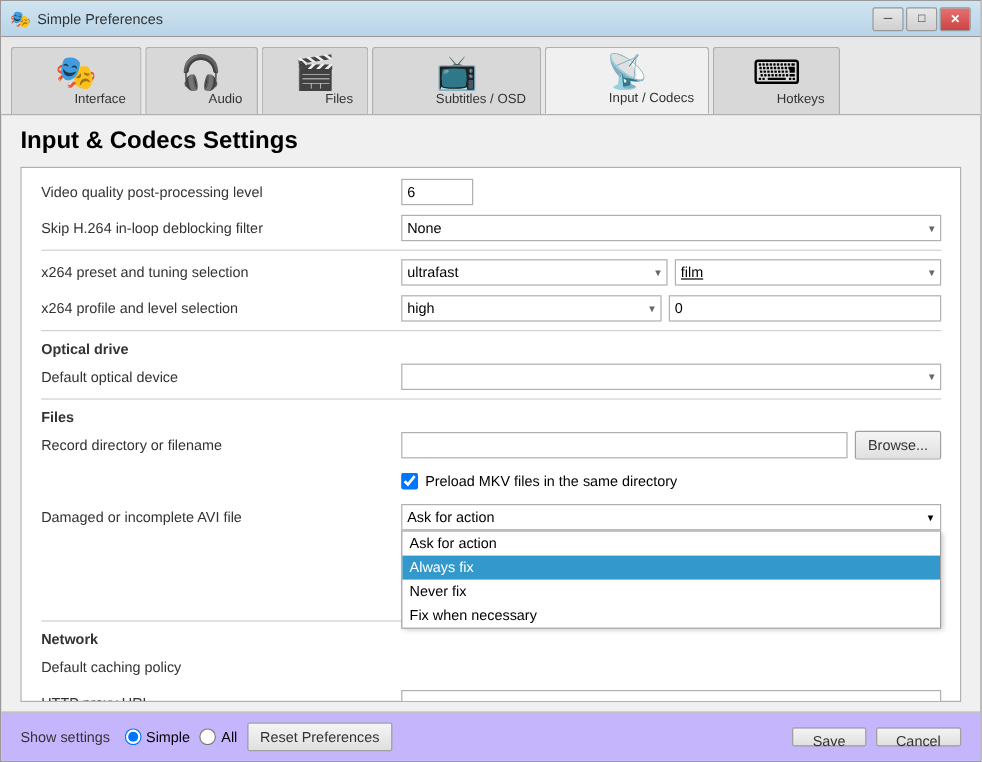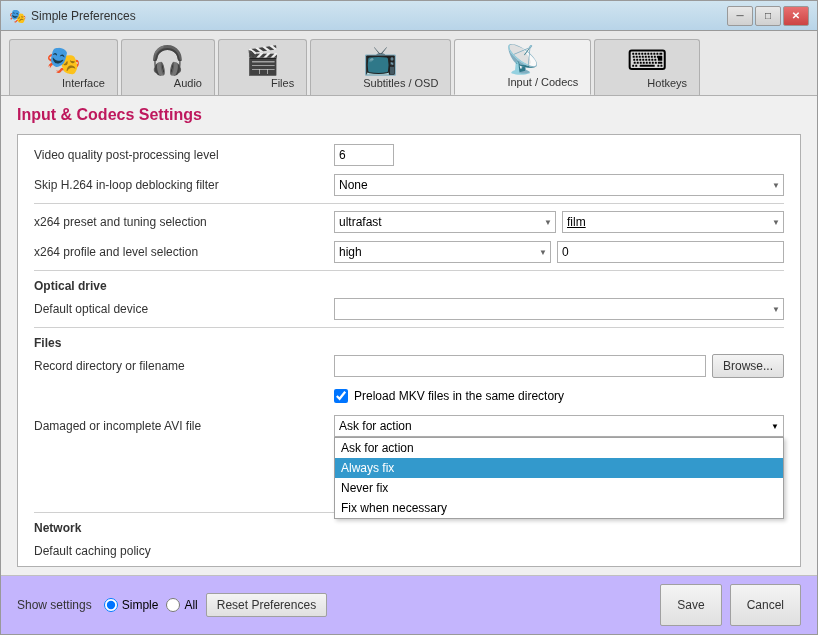--- a/index.html
+++ b/index.html
@@ -110,23 +110,23 @@
     }
 
     .content {
       flex: 1;
       display: flex;
       flex-direction: column;
       padding: 10px 16px 8px 16px;
       overflow: hidden;
     }
     .page-title {
-      font-size: 16px;
+      font-size: 20px;
       font-weight: bold;
-      color: #be185d;
+      color: #000000;
       margin-bottom: 10px;
     }
     .settings-area {
       flex: 1;
       border: 1px solid #b0b0b0;
       background: white;
       overflow: hidden;
       display: flex;
       flex-direction: column;
       position: relative;
@@ -237,21 +237,21 @@
       border: 1px solid #a0a0a0;
       background: linear-gradient(to bottom, #f4f4f4, #e0e0e0);
       cursor: pointer;
       font-size: 12px;
       color: #333;
       border-radius: 2px;
       white-space: nowrap;
     }
 
     .btn-main {
-      height: 42px;
+      height: 16px;
       padding: 4px 16px;
       border: 1px solid #a0a0a0;
       background: linear-gradient(to bottom, #f4f4f4, #e0e0e0);
       cursor: pointer;
       font-size: 12px;
       color: #333;
       border-radius: 2px;
       min-width: 60px;
     }
 

